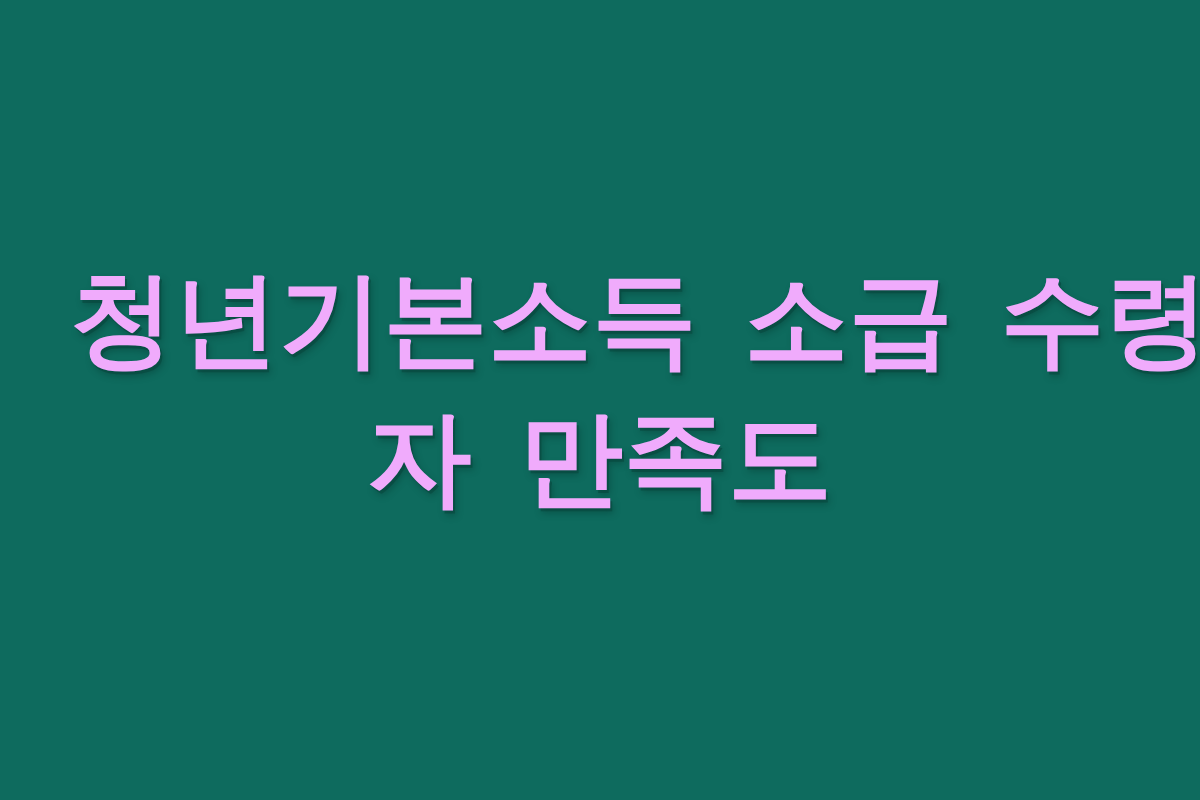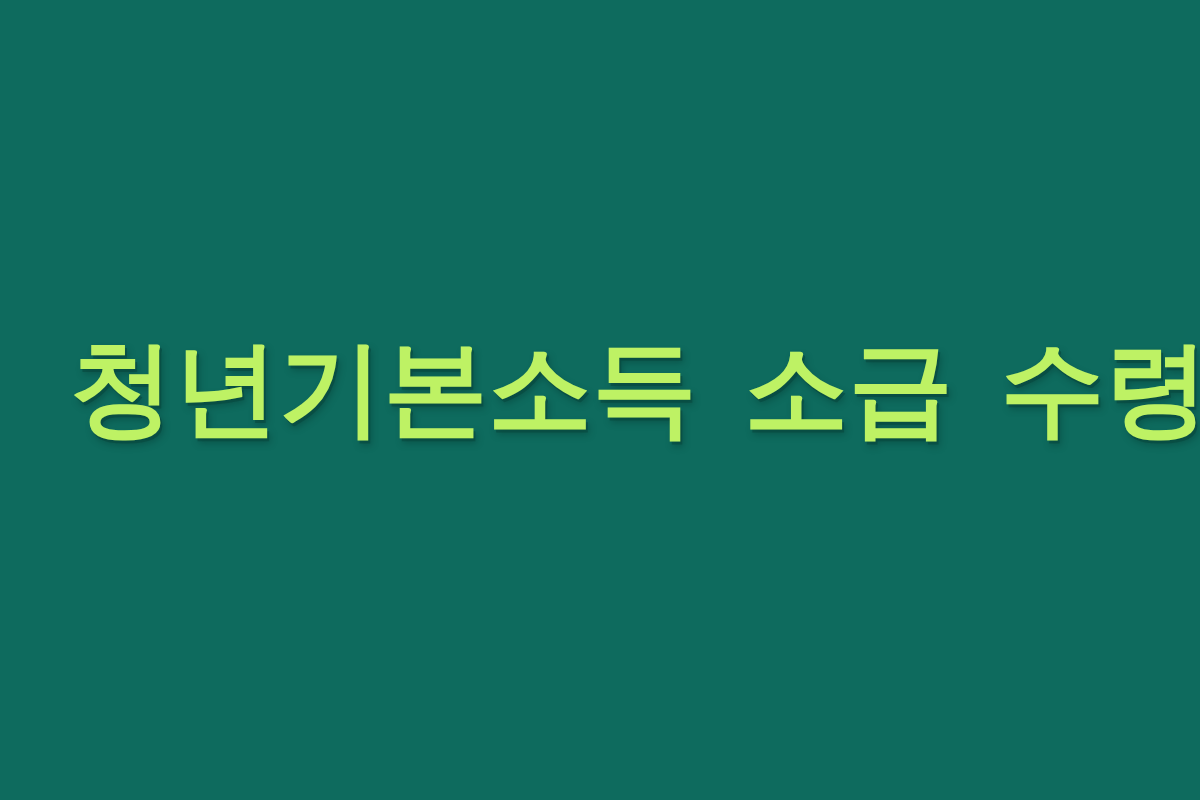--- a/index.html
+++ b/index.html
@@ -48,17 +48,18 @@
   #headline .line {
     display: block;
     white-space: nowrap;
   }
 </style>
 </head>
 <body>
 
 <div id="title-card" style="background: rgb(14, 107, 94);">
 
-  <h1 id="headline" style="color: #bef264; text-align: center;">
+  <h1 id="headline" style="color: #f0abfc; text-align: center;">
     <span class="line">청년기본소득 소급 수령</span>
+    <span class="line">자 만족도</span>
   </h1>
 
 </div>
 
 </body></html>

